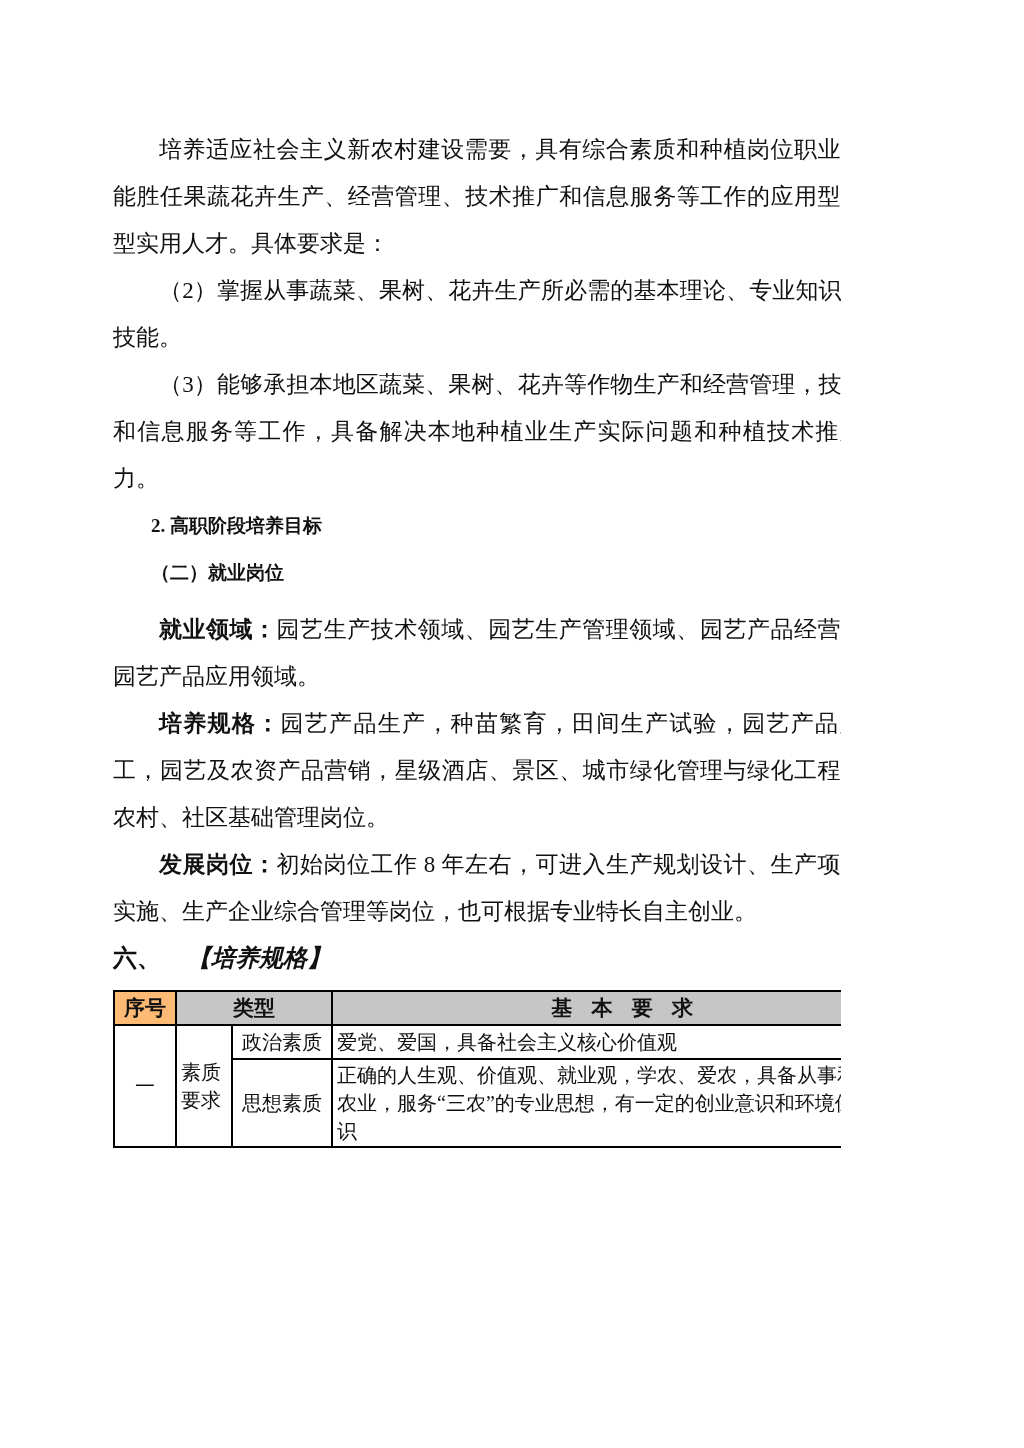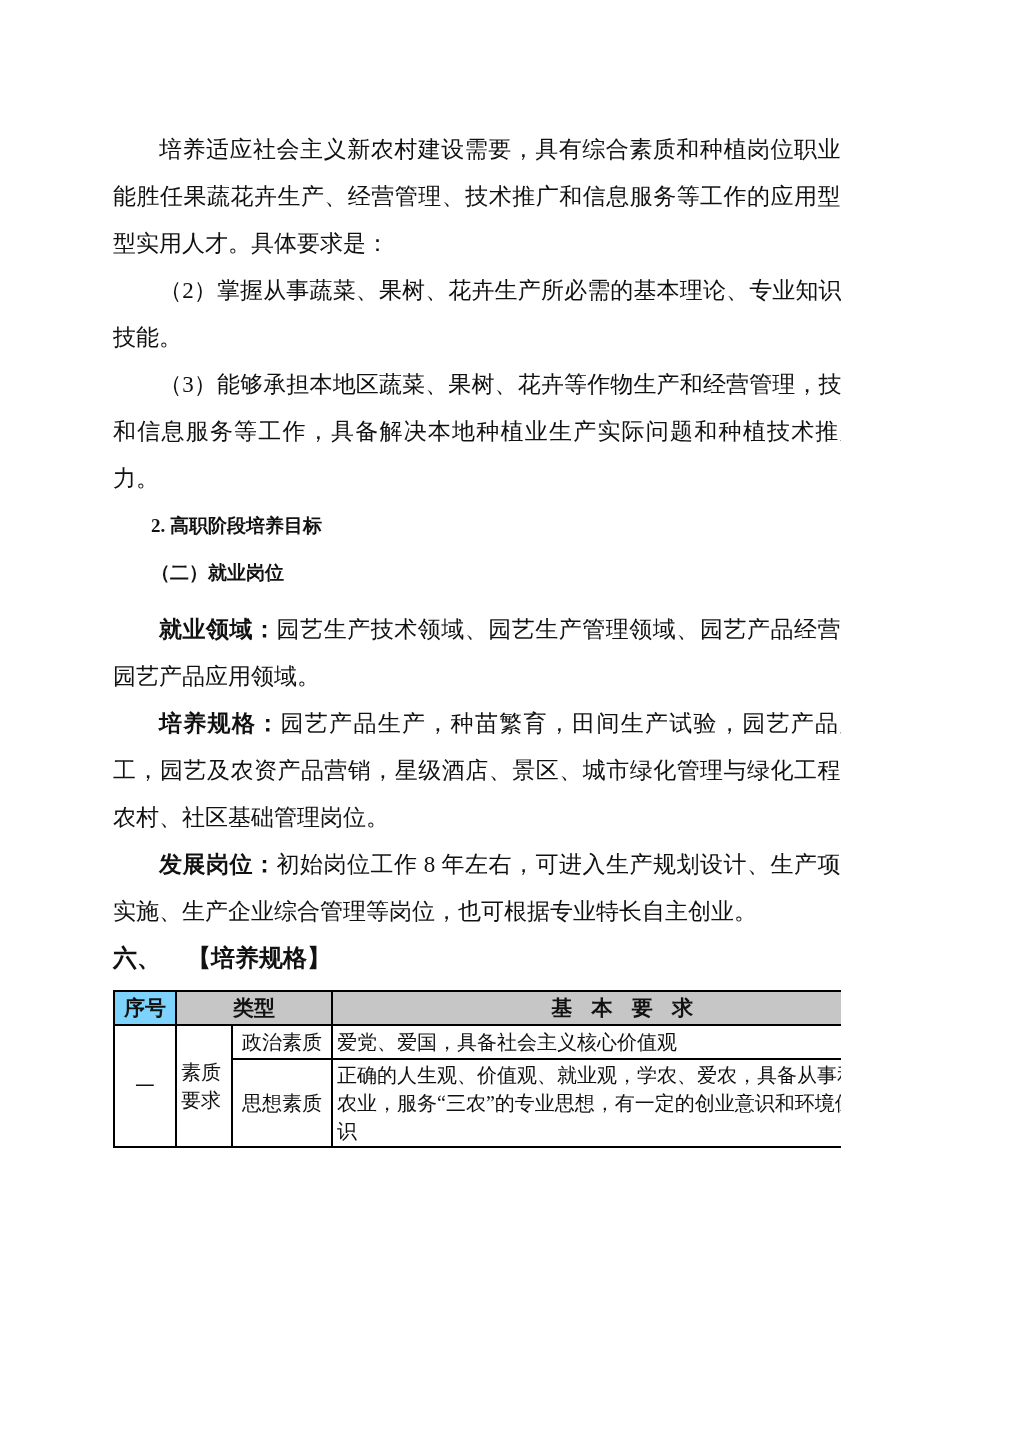--- a/index.html
+++ b/index.html
@@ -35,21 +35,21 @@
   }
   h3.heading.indent { text-indent: 2em; }
   h3.heading-employment { margin-bottom: 10px; }
   .lead { font-weight: bold; margin-top: 16px; }
   h3.sec-six {
     margin: 0;
     font-size: 24px;
     line-height: 47px;
     font-weight: bold;
   }
-  .sec-six .sec-title { margin-left: 26px; }
+  .sec-six .sec-title { margin-left: 26px; font-style: italic; }
   table.spec {
     border-collapse: collapse;
     width: 798px;
     margin-top: 8px;
     table-layout: fixed;
     font-size: 20px;
     color: #111111;
   }
   table.spec th, table.spec td {
     border: 2px solid #000000;
@@ -118,21 +118,21 @@
 
     <table class="spec">
       <colgroup>
         <col style="width:62px">
         <col style="width:56px">
         <col style="width:100px">
         <col style="width:580px">
       </colgroup>
       <tbody>
         <tr>
-          <th style="background:#7dd3fc">序号</th>
+          <th style="background:#fdba74">序号</th>
           <th colspan="2" style="background:#c6c6c6">类型</th>
           <th class="req-header" style="background:#c6c6c6">基 本 要 求</th>
         </tr>
         <tr>
           <td class="center" rowspan="2">一</td>
           <td class="group-cell" rowspan="2">素质要求</td>
           <td class="type-cell">政治素质</td>
           <td class="req-cell">爱党、爱国，具备社会主义核心价值观</td>
         </tr>
         <tr>

